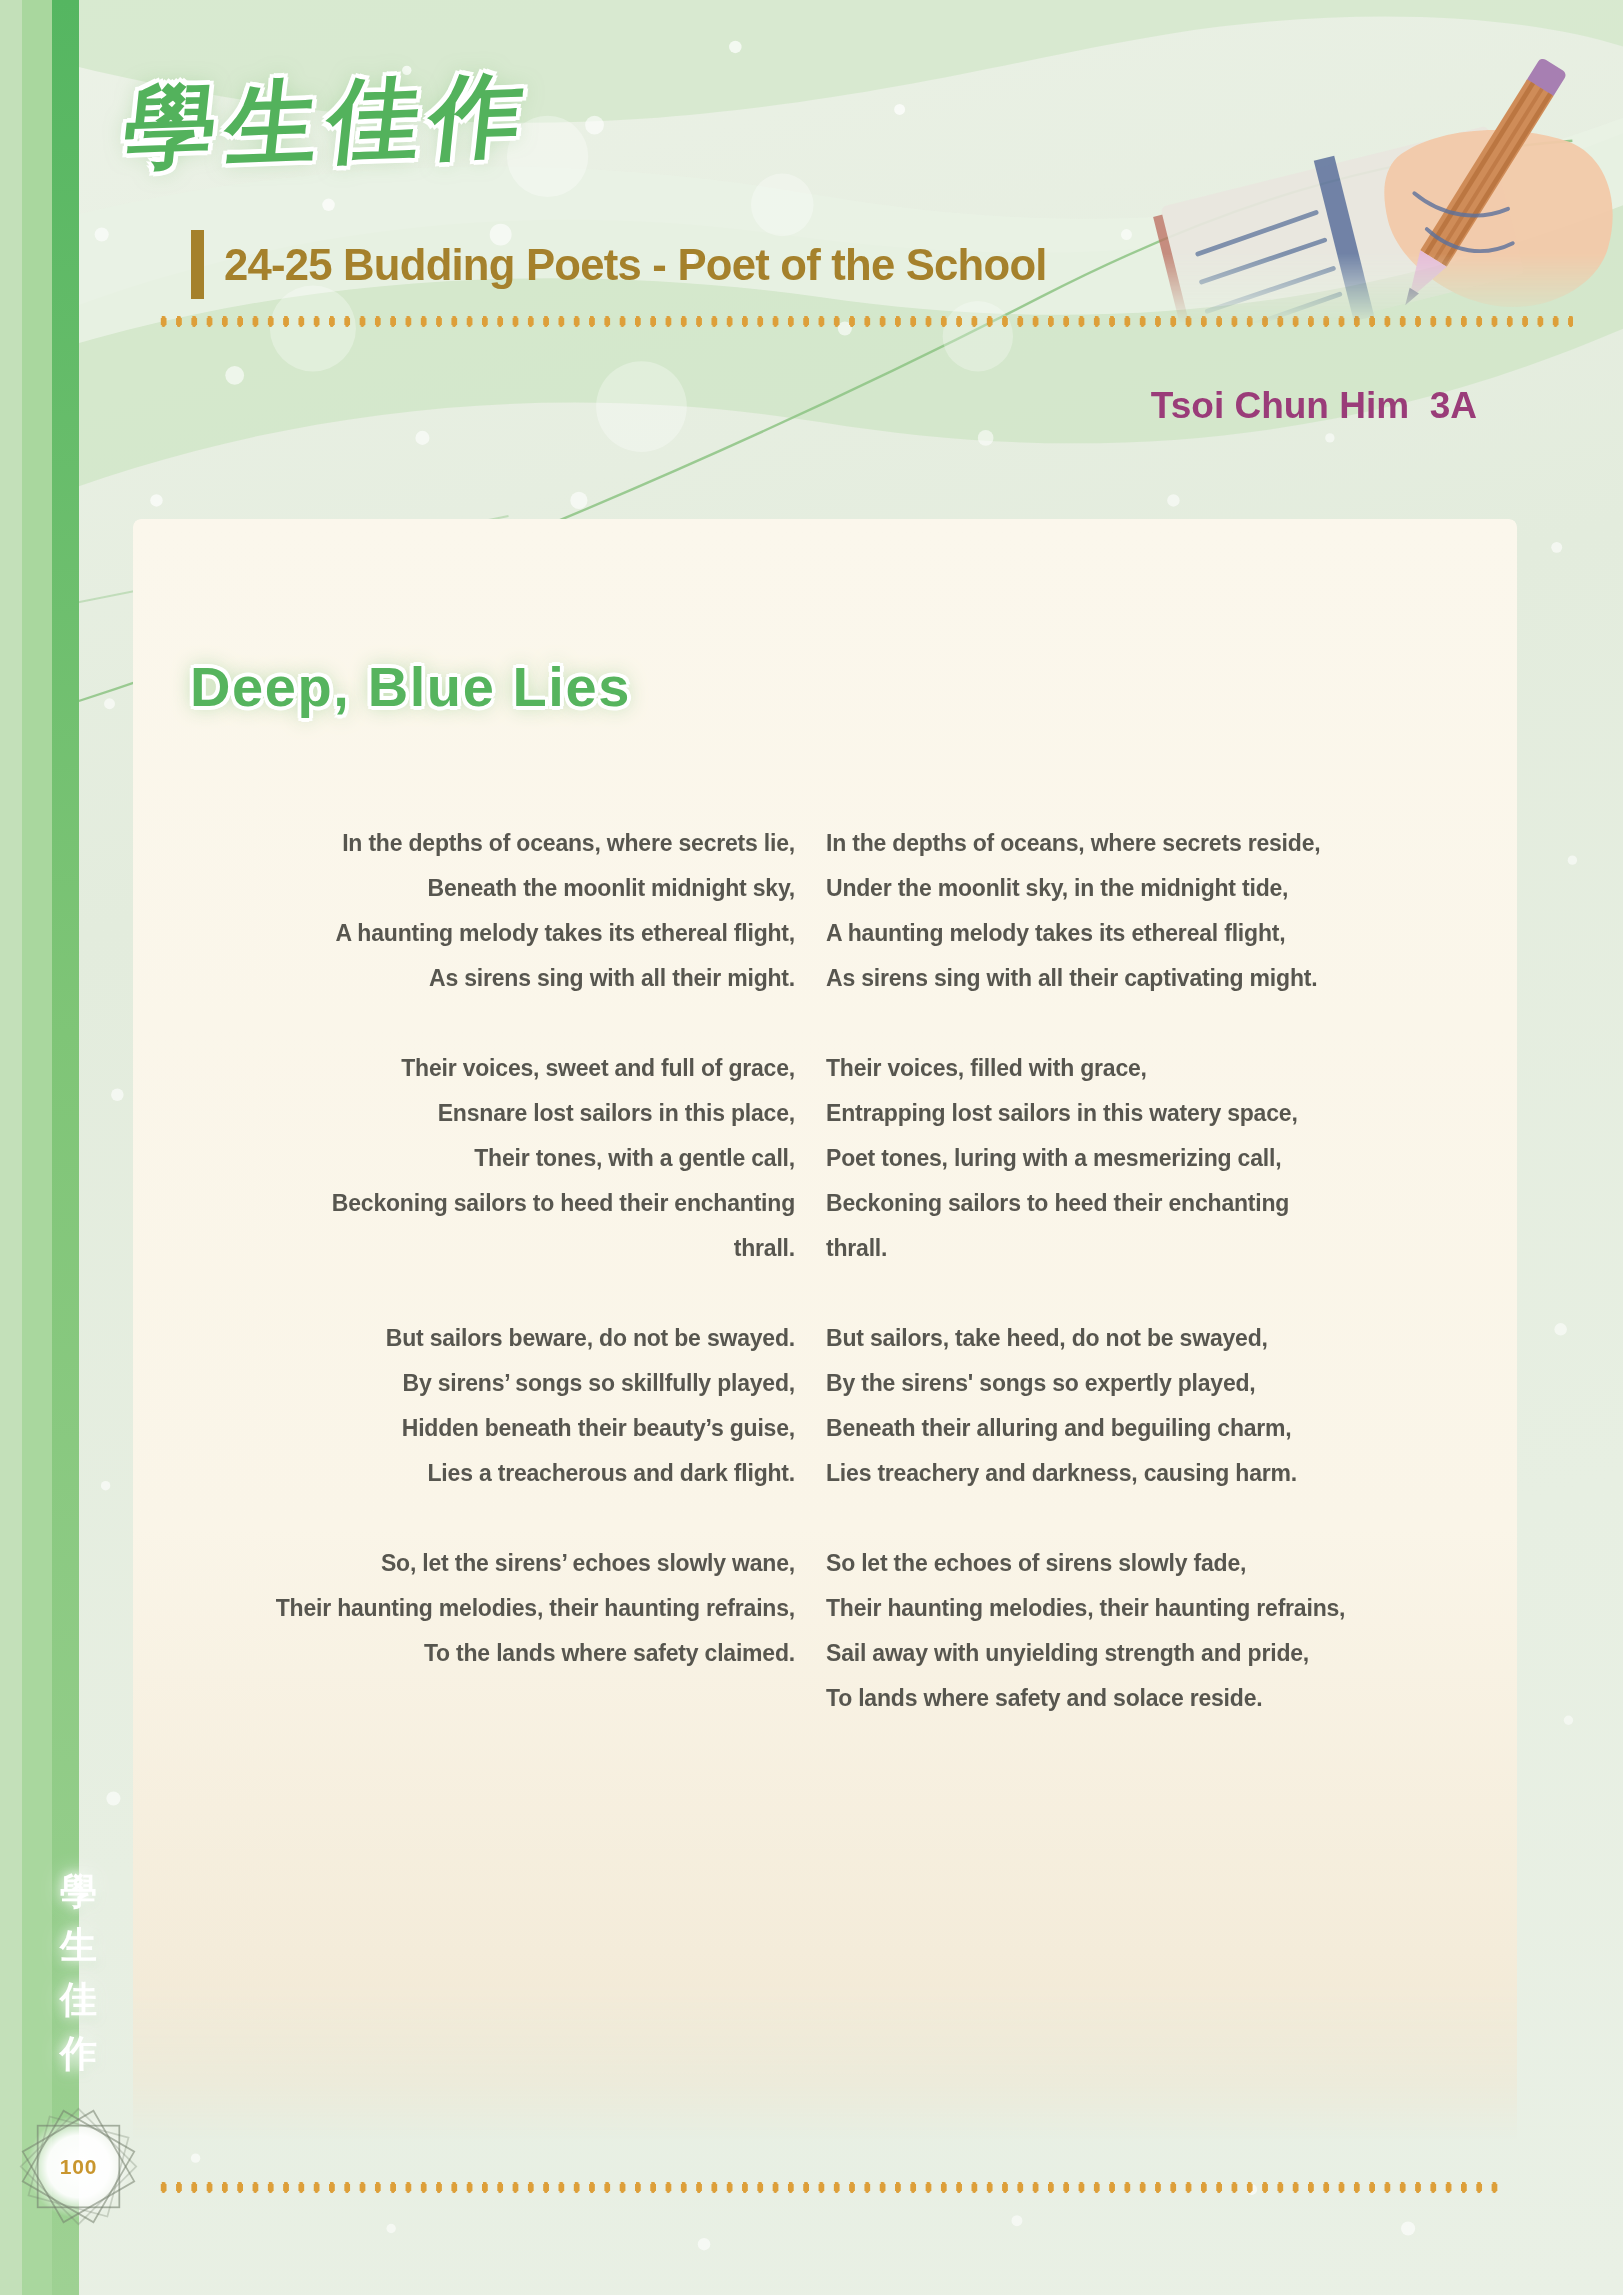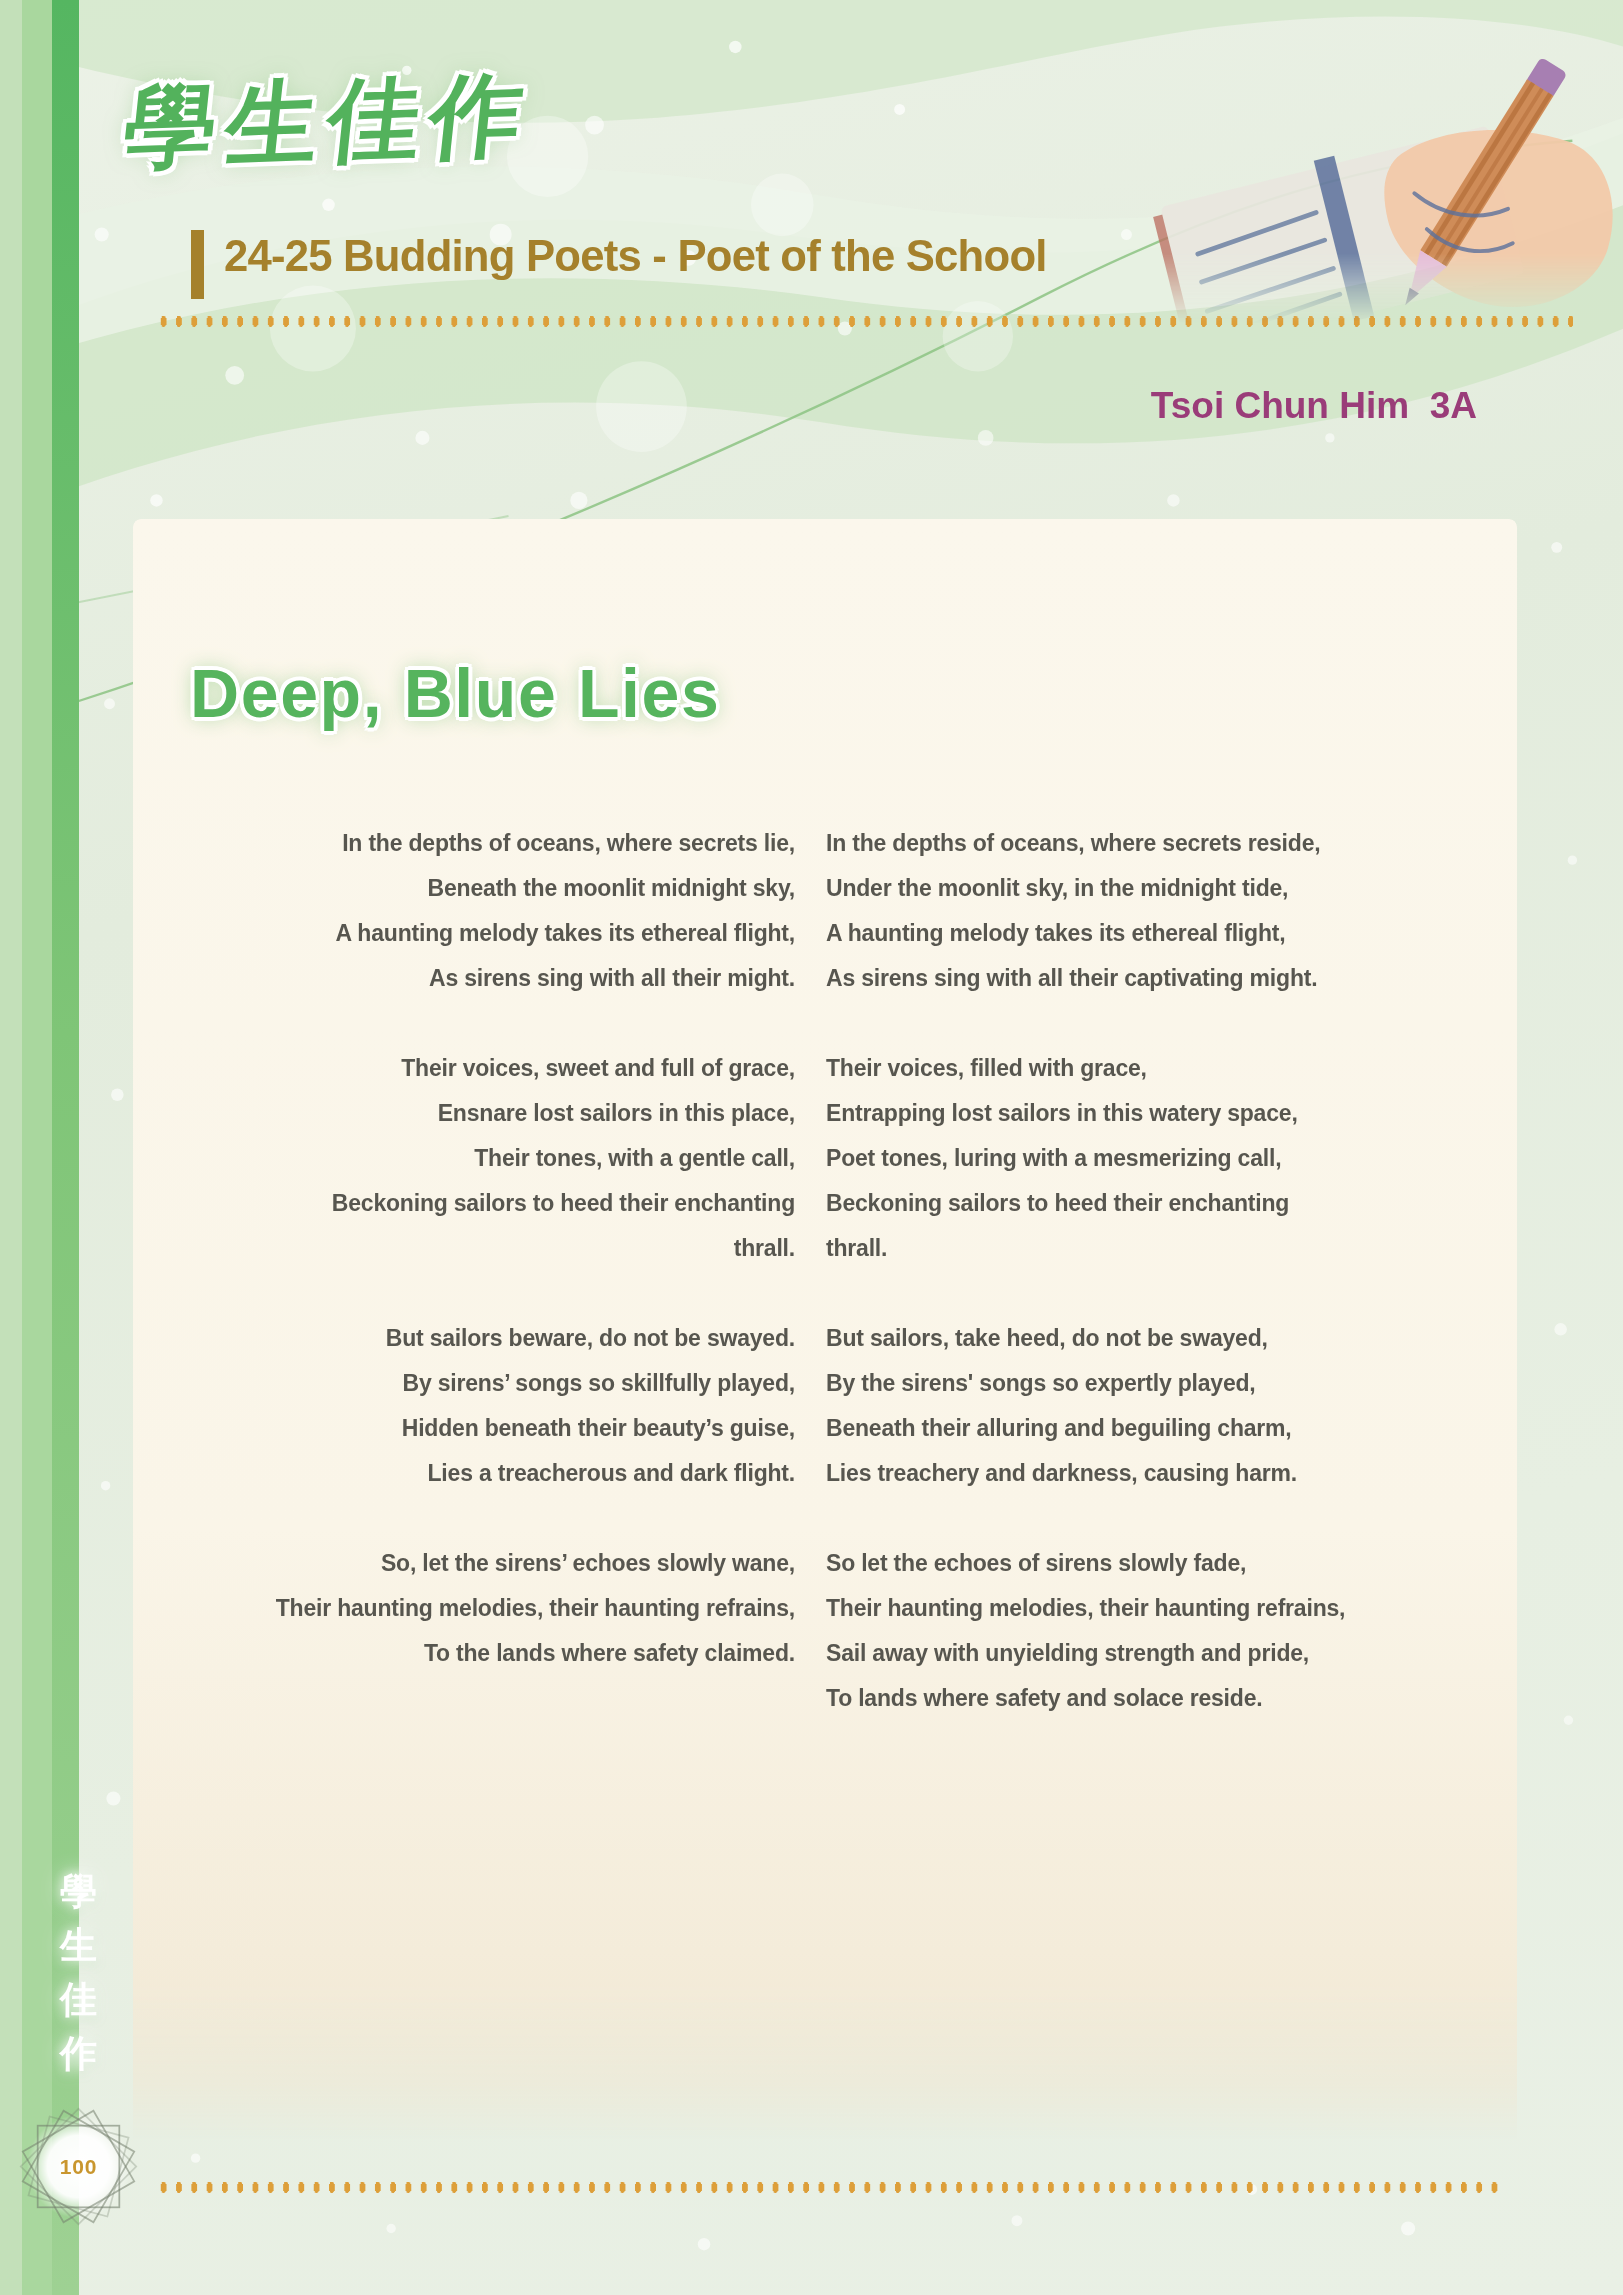--- a/index.html
+++ b/index.html
@@ -17,41 +17,41 @@
   
   .cjk-header{
     position:absolute;left:131px;top:67px;
     font-size:92px;font-weight:bold;color:#53b25c;letter-spacing:9.4px;white-space:pre;
     transform:skewX(-8deg) rotate(-2deg);transform-origin:left top;
     text-shadow:-4.7px 0 0 #fff,4.7px 0 0 #fff,0 -4.7px 0 #fff,0 4.7px 0 #fff,
       -3.9px -3.9px 0 #fff,3.9px -3.9px 0 #fff,-3.9px 3.9px 0 #fff,3.9px 3.9px 0 #fff,
       0 0 20.3px rgba(130,195,120,.55);
   }
   
-  .title-row{position:absolute;left:156px;top:230px;display:flex;align-items:flex-start;padding-left:35px;}
+  .title-row{position:absolute;left:156px;top:230px;display:flex;align-items:center;padding-left:35px;}
   .title-bar{width:12.5px;height:69px;background:#a5812c;margin-right:20.3px;flex:none;}
   .section-title{font-size:45px;font-weight:bold;color:#a5812c;letter-spacing:-0.8px;white-space:pre;transform:scaleX(.97);transform-origin:left center;}
   
   .dots{position:absolute;height:13.3px;background-repeat:repeat-x;
     background-image:radial-gradient(ellipse 3.1px 5.9px at 7.6px 6.6px,#dd9f3a 97%,transparent 100%);
     background-size:15.3px 13.3px;}
   .dots-top{left:156px;width:1417px;top:315px;}
   .dots-bottom{left:156px;width:1342px;top:2181px;}
   
   .author{position:absolute;right:147px;top:385px;font-size:37px;font-weight:bold;color:#9a3c79;white-space:pre;}
   
   .paper{
     position:absolute;left:133px;top:519px;width:1384px;height:1628px;border-radius:7.8px;
     background:linear-gradient(#fbf7ec 0%,#faf5e8 62%,#f4ecda 88%,#efe5d0 100%);
     box-shadow:0 7.8px 26.6px rgba(110,135,100,.20);
     -webkit-mask-image:linear-gradient(#000 90%,rgba(0,0,0,.55) 96%,transparent 99.6%);
             mask-image:linear-gradient(#000 90%,rgba(0,0,0,.55) 96%,transparent 99.6%);
   }
   .poem-title{
-    position:absolute;left:190px;top:654px;font-size:68px;font-weight:bold;color:#56b45e;letter-spacing:1.6px;white-space:pre;
+    position:absolute;left:190px;top:654px;font-size:56px;font-weight:bold;color:#56b45e;letter-spacing:1.6px;white-space:pre;
     text-shadow:-3.9px 0 0 #fff,3.9px 0 0 #fff,0 -3.9px 0 #fff,0 3.9px 0 #fff,
       -3.1px -3.1px 0 #fff,3.1px -3.1px 0 #fff,-3.1px 3.1px 0 #fff,3.1px 3.1px 0 #fff,
       0 0 19px rgba(150,205,140,.9);
   }
   .col{position:absolute;top:821px;font-size:23px;font-weight:bold;color:#57564f;line-height:45px;letter-spacing:-0.2px;}
   .col-left{left:193px;width:602px;text-align:right;}
   .col-right{left:811px;width:641px;margin-left:15px;}
   .stanza{margin:0 0 45px 0;}
   .pl{white-space:pre;}
   

